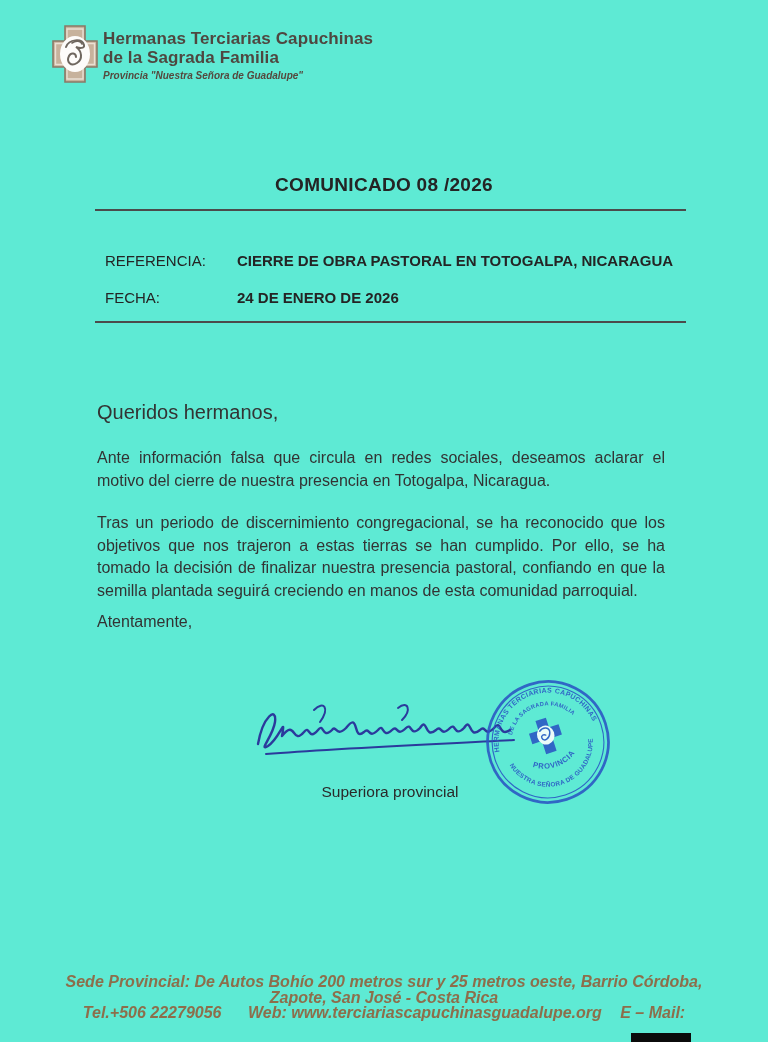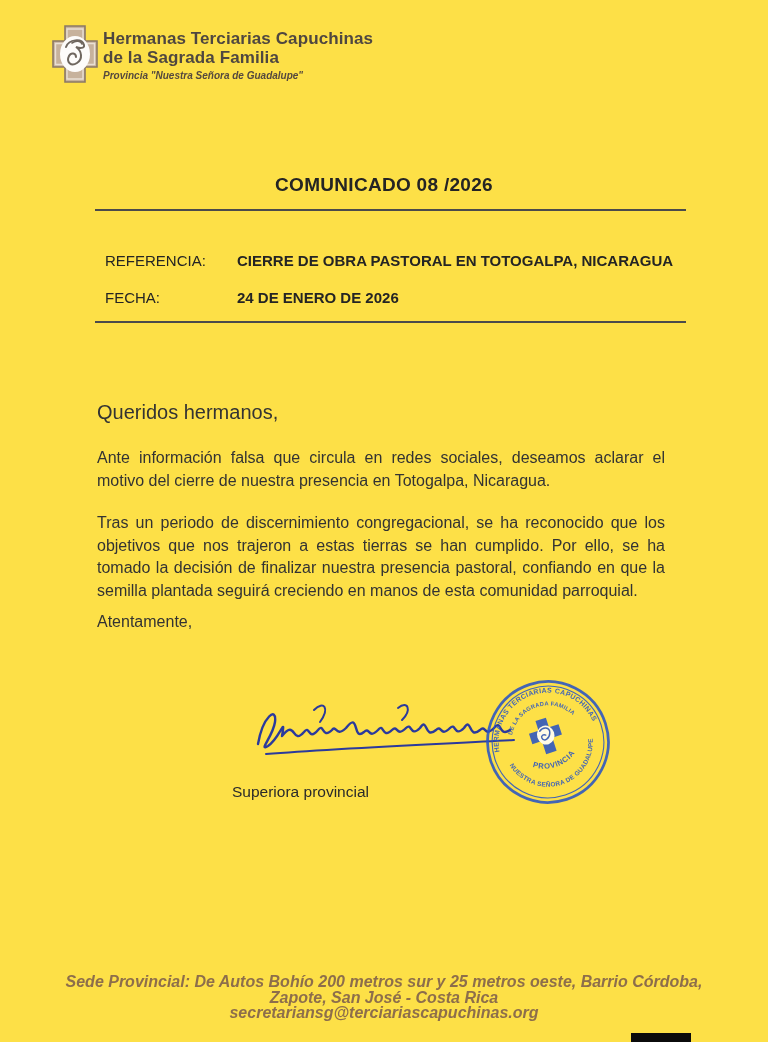--- a/index.html
+++ b/index.html
@@ -1,21 +1,21 @@
 <!DOCTYPE html>
 <html><head>
 <meta charset="utf-8">
 <style>
   html,body{margin:0;padding:0;}
   body{
     width:768px;height:1042px;background:#f4f4f4;
     font-family:"Liberation Sans", sans-serif;
   }
   .page{
-    position:relative;width:768px;height:1042px;background:#fde047;overflow:hidden;
+    position:relative;width:768px;height:1042px;background:#5eead4;overflow:hidden;
     color:#2e2c2a;
   }
   
   .logo-cross{position:absolute;left:52px;top:25px;width:46px;height:58px;}
   .logo-text{position:absolute;left:103px;top:29px;color:#4f4740;}
   .org-line{font-size:17px;font-weight:bold;line-height:19px;letter-spacing:.1px;}
   .tagline{font-size:10px;font-weight:bold;font-style:italic;margin-top:3px;color:#55493e;}
   
   .title{position:absolute;left:0;top:174px;width:768px;text-align:center;
          font-size:19px;font-weight:bold;color:#242424;letter-spacing:.3px;}
@@ -31,21 +31,21 @@
   .salutation{position:absolute;left:97px;top:401px;font-size:20px;color:#333;}
   .para{position:absolute;left:97px;width:568px;margin:0;font-size:16px;line-height:22.5px;
         text-align:justify;color:#333;}
   .p1{top:447px;}
   .p2{top:512px;}
   .closing{position:absolute;left:97px;top:613px;font-size:16px;color:#333;}
   
   .signature-svg{position:absolute;left:250px;top:694px;width:300px;height:75px;}
   .signer-name{position:absolute;left:232px;top:760px;width:316px;text-align:center;
                font-size:16.5px;color:#2a2a2a;}
-  .signer-title{position:absolute;left:232px;top:783px;width:316px;
+  .signer-title{position:absolute;left:232px;top:783px;width:316px;text-align:center;
                 font-size:15.5px;color:#2a2a2a;}
   .stamp{position:absolute;left:484px;top:678px;width:128px;height:128px;opacity:.88;}
   
   .footer{position:absolute;left:64px;top:974px;width:640px;text-align:center;
           font-size:16px;font-weight:bold;font-style:italic;line-height:15.5px;
           color:#8d6e4b;}
   .footer .gap-l{margin-left:22px;}
   .footer .gap-s{margin-left:14px;}
   .redaction-bar{position:absolute;left:631px;top:1033px;width:60px;height:9px;background:#0b0b0b;}
 </style>
@@ -120,17 +120,21 @@
         </text>
         <path d="M64 44 h12 v11 h11 v12 h-11 v15 h-12 v-15 h-11 v-12 h11 z" fill="#2a55c4"></path>
         <ellipse cx="70" cy="62" rx="9.5" ry="10.5" fill="#ffffff"></ellipse>
         <path d="M65 56 C70 52 77 55 75 61 C73 67 66 69 65 64 C64.5 61 68 60 70 62" fill="none" stroke="#2a55c4" stroke-width="1.6" stroke-linecap="round"></path>
       </g>
     </svg>
   </div>
 
   <div class="footer">
     <div>Sede Provincial:  De Autos Bohío 200 metros sur y 25 metros oeste, Barrio Córdoba, Zapote, San José - Costa Rica</div>
-    <div>secretariansg@terciariascapuchinas.org</div>
+    <div>
+      <span>Tel.+506 22279056</span>
+      <span class="gap-l">Web: www.terciariascapuchinasguadalupe.org</span>
+      <span class="gap-s">E – Mail:</span>
+    </div>
   </div>
 
   <div class="redaction-bar"></div>
 </div>
 
 </body></html>

